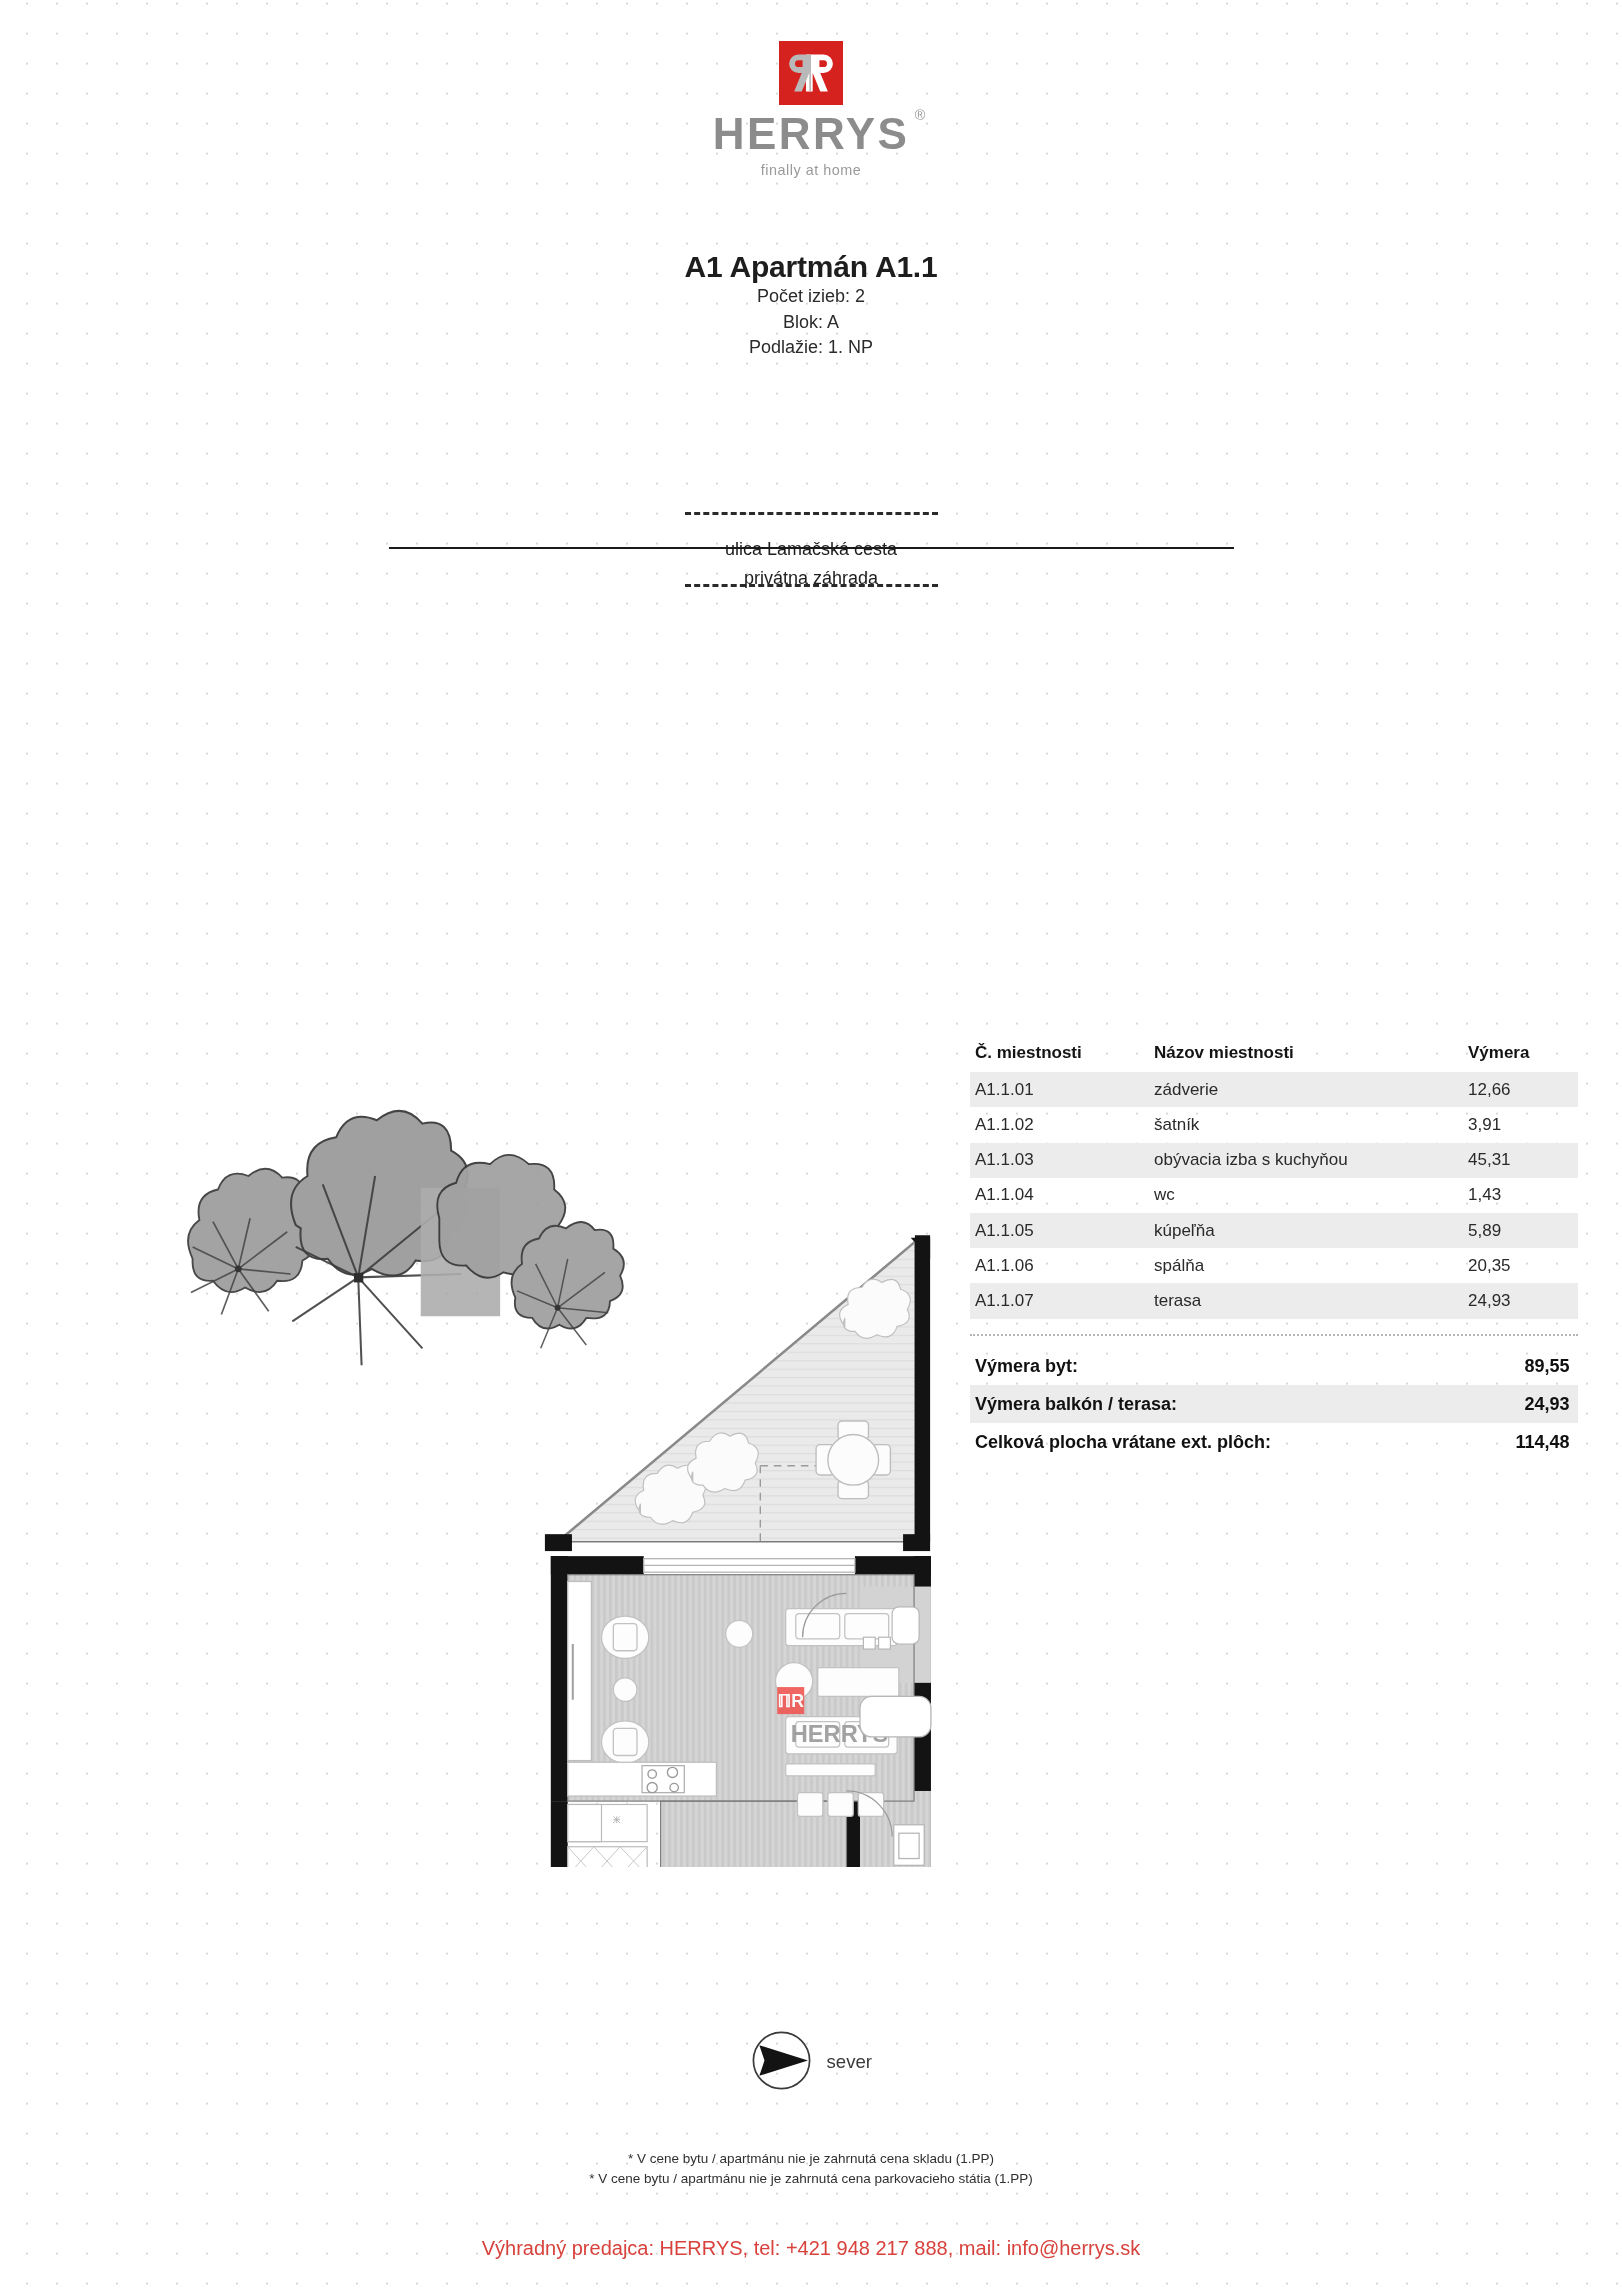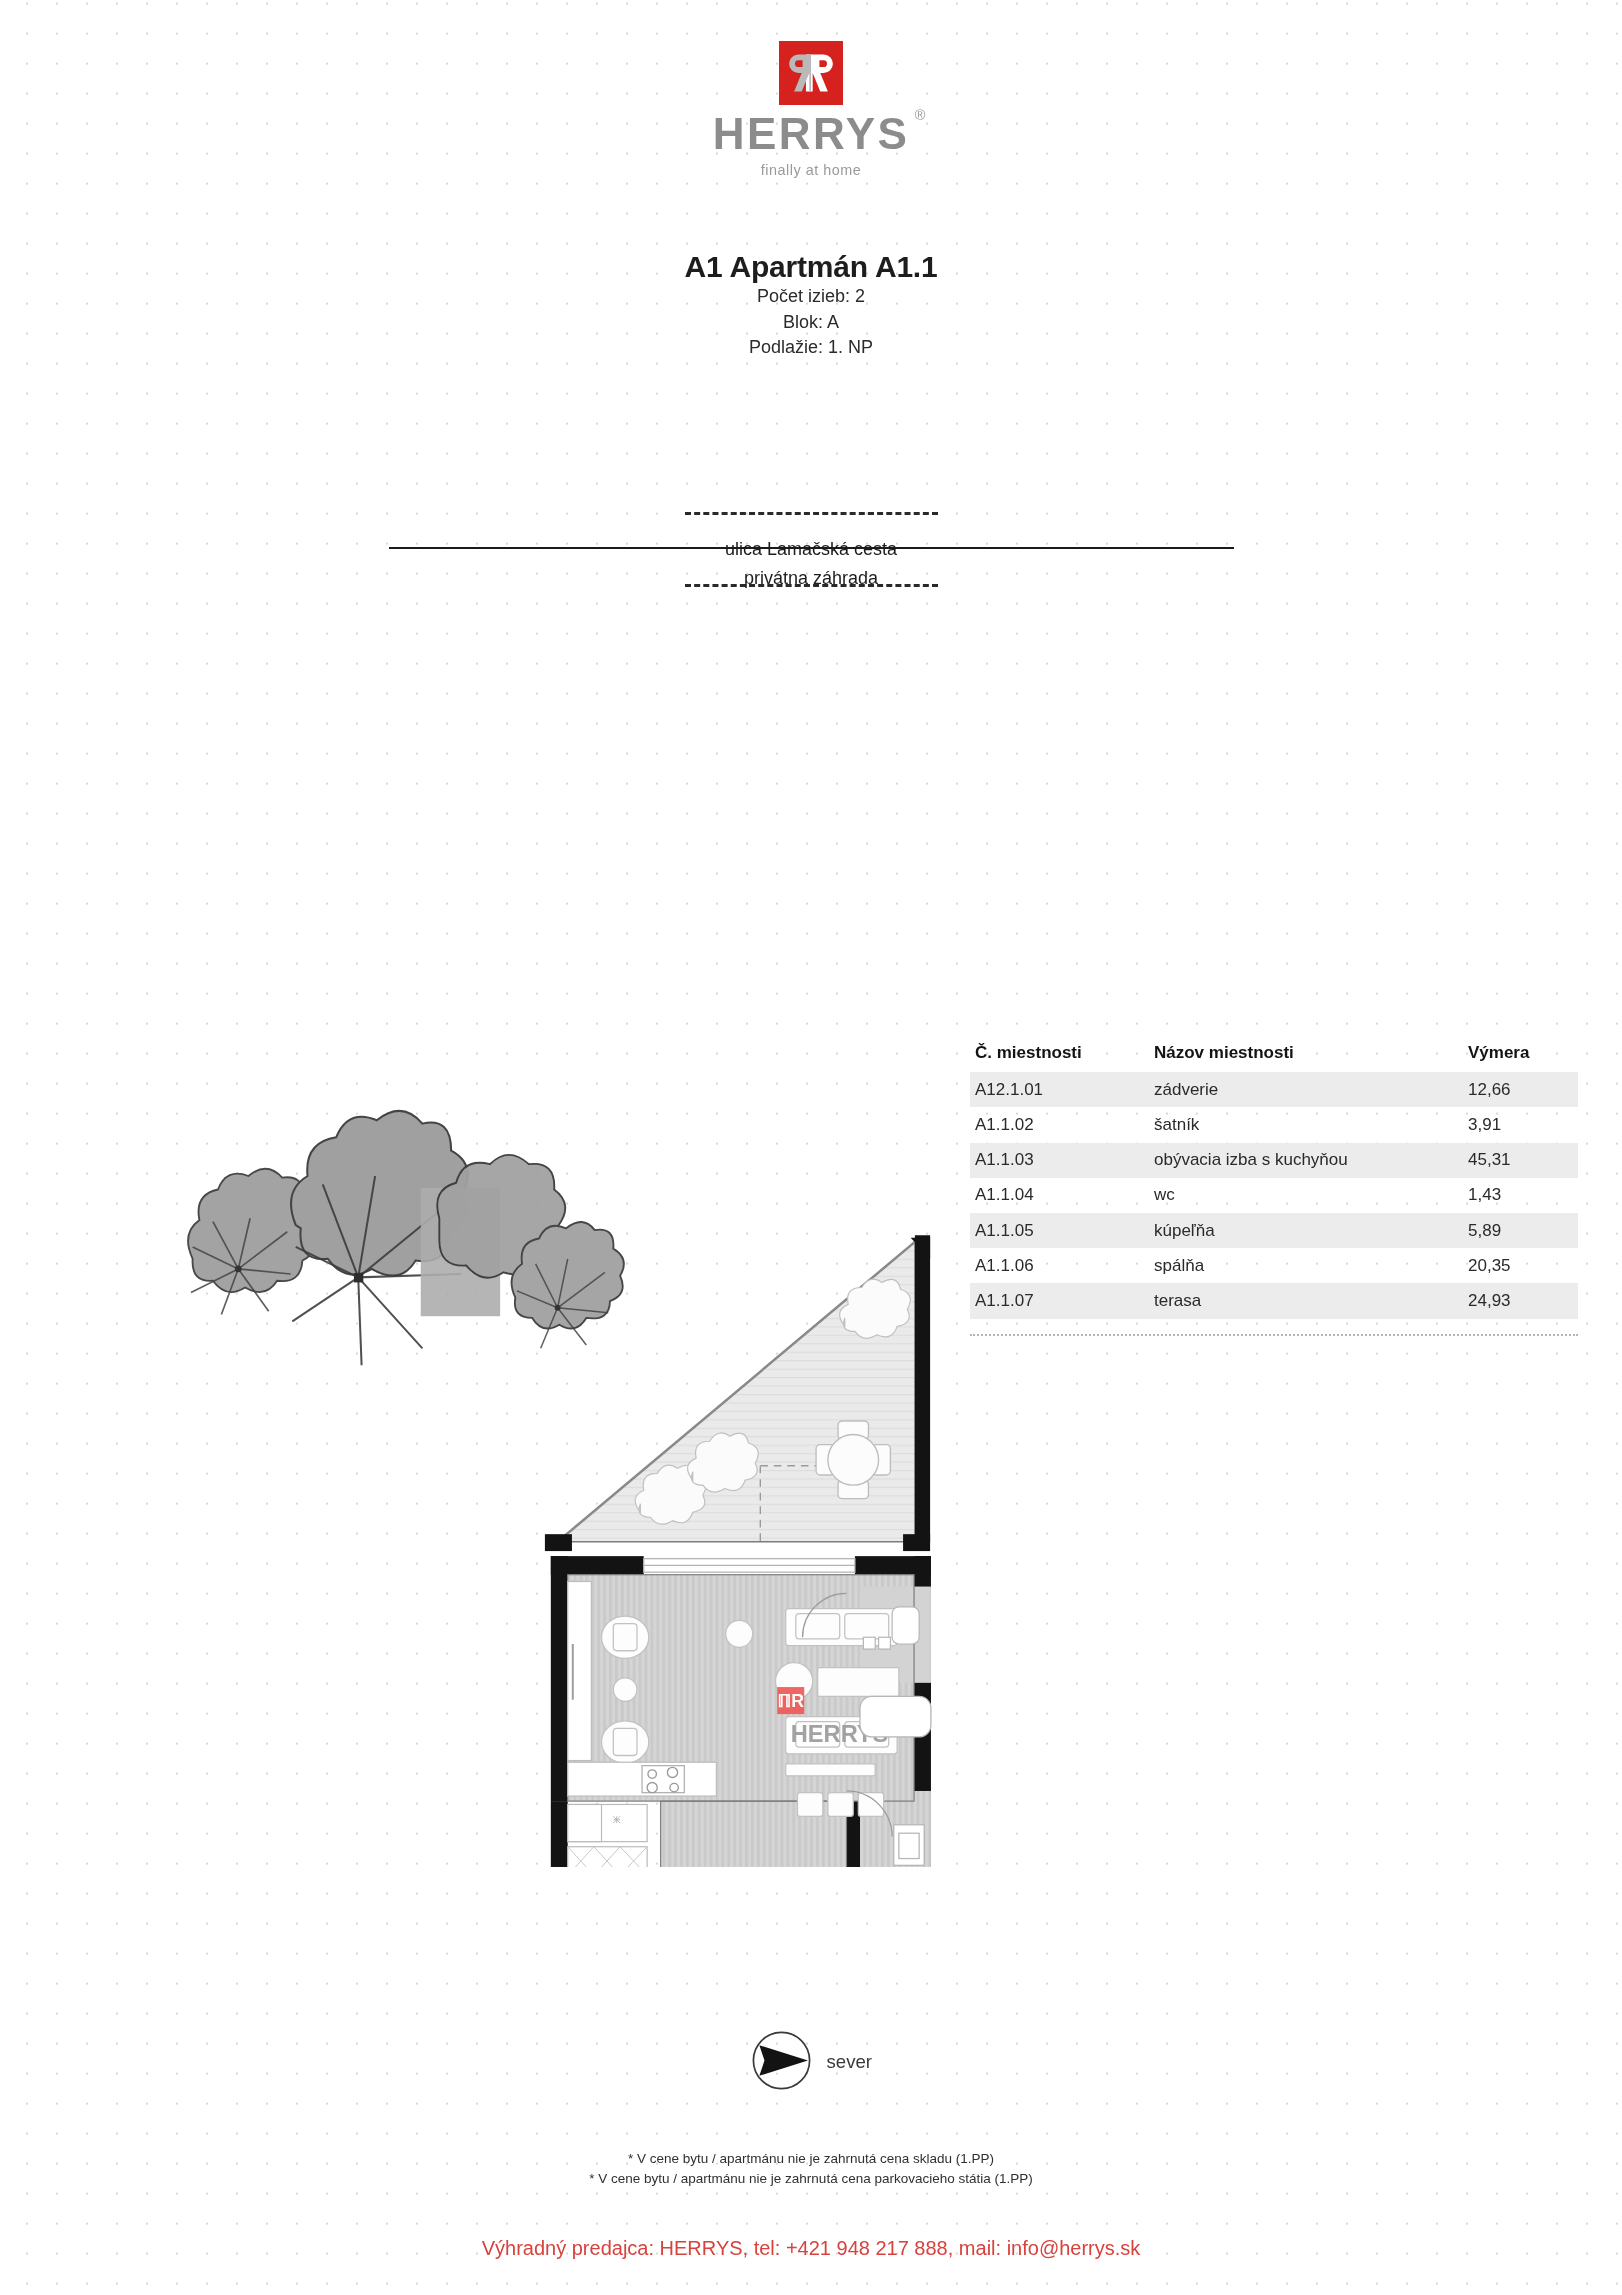--- a/index.html
+++ b/index.html
@@ -479,21 +479,21 @@
     <table class="rooms">
       <thead>
         <tr>
           <th class="col-num">Č. miestnosti</th>
           <th class="col-name">Názov miestnosti</th>
           <th class="col-area">Výmera</th>
         </tr>
       </thead>
       <tbody>
         <tr class="alt">
-          <td class="col-num">A12.1.01</td>
+          <td class="col-num">A1.1.01</td>
           <td class="col-name">zádverie</td>
           <td class="col-area">12,66</td>
         </tr>
         <tr>
           <td class="col-num">A1.1.02</td>
           <td class="col-name">šatník</td>
           <td class="col-area">3,91</td>
         </tr>
         <tr class="alt">
           <td class="col-num">A1.1.03</td>
@@ -518,20 +518,36 @@
         <tr class="alt">
           <td class="col-num">A1.1.07</td>
           <td class="col-name">terasa</td>
           <td class="col-area">24,93</td>
         </tr>
       </tbody>
     </table>
 
     <div class="tot-sep"></div>
 
+    <table class="totals">
+      <tbody>
+        <tr>
+          <td class="t-lbl">Výmera byt:</td>
+          <td class="t-val">89,55</td>
+        </tr>
+        <tr class="alt">
+          <td class="t-lbl">Výmera balkón / terasa:</td>
+          <td class="t-val">24,93</td>
+        </tr>
+        <tr>
+          <td class="t-lbl">Celková plocha vrátane ext. plôch:</td>
+          <td class="t-val">114,48</td>
+        </tr>
+      </tbody>
+    </table>
   </div>
 
 
   <div id="compass-row">
     <span>
       <svg width="63" height="63" viewBox="0 0 74 74">
         <circle cx="37" cy="37" r="33" fill="none" stroke="#3a3a3a" stroke-width="2"></circle>
         <path d="M11 19 L68 37 L11 55 L17 37 Z" fill="#131313"></path>
       </svg>
     </span>

